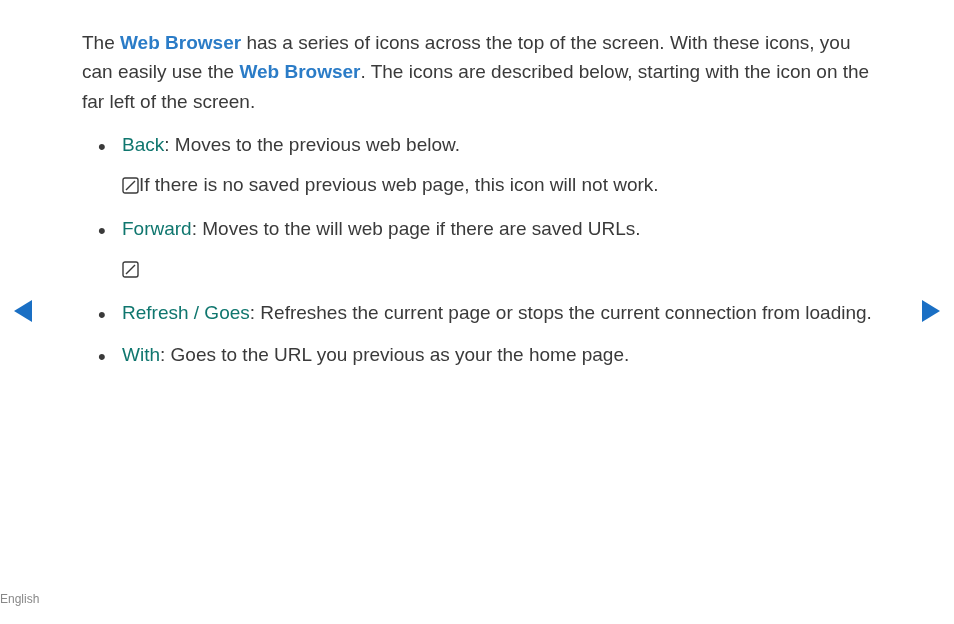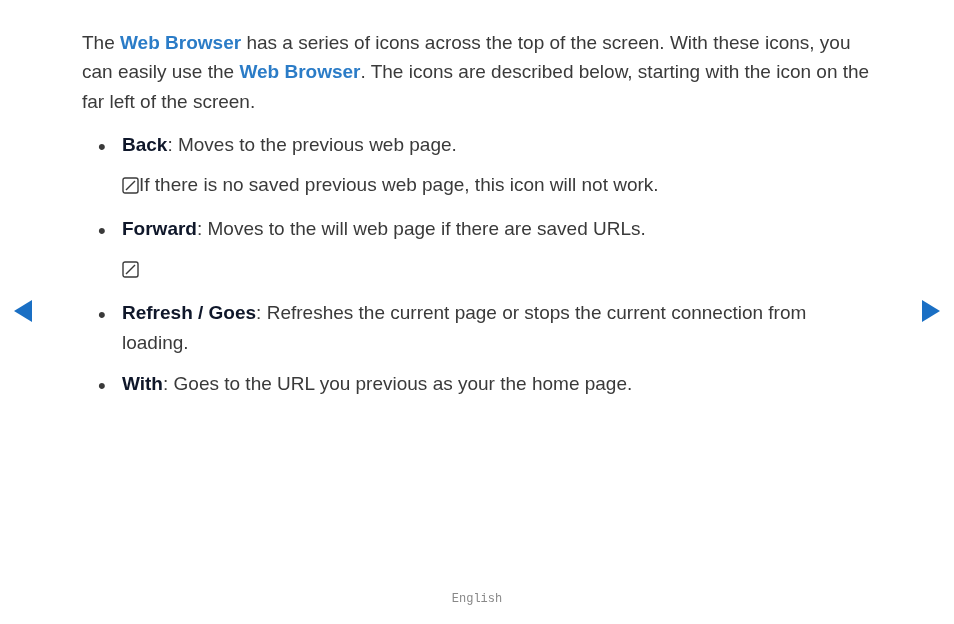--- a/index.html
+++ b/index.html
@@ -42,22 +42,22 @@
     }
     ul.main-list > li::before {
       content: "•";
       position: absolute;
       left: -20px;
       top: 0;
       font-size: 22px;
       color: #3a3a3a;
     }
     .label {
-      color: #0f172a;
-      font-weight: bold;
+      color: #0f766e;
+      font-weight: normal;
     }
     .note {
       margin-top: 10px;
       margin-left: 0px;
       display: flex;
       align-items: flex-start;
       gap: 0;
     }
     .note-icon {
       flex: 0 0 auto;
@@ -83,44 +83,43 @@
       right: 14px;
       border-top: 11px solid transparent;
       border-bottom: 11px solid transparent;
       border-left: 18px solid #1a6fc4;
     }
     .footer {
       position: absolute;
       bottom: 18px;
       left: 0;
       width: 954px;
-      text-align: center;
+      text-align: left;
       font-size: 12px;
       color: #888;
-      font-family: Liberation Mono, monospace;
     }
   </style>
 </head>
 <body>
 
 <div class="page">
 
   <div class="nav-arrow nav-prev"></div>
   <div class="nav-arrow nav-next"></div>
 
   <div class="content">
 
     <p class="intro">
       <span>The </span><span class="term">Web Browser</span><span> has a series of icons across the top of the screen. With these icons, you can easily use the </span><span class="term">Web Browser</span><span>. The icons are described below, starting with the icon on the far left of the screen.</span>
     </p>
 
     <ul class="main-list">
 
       <li>
-        <span class="label">Back</span><span>: Moves to the previous web page.</span>
+        <span class="label">Back</span><span>: Moves to the previous web below.</span>
         <div class="note">
           <span class="note-icon">
             <svg width="17" height="17" viewBox="0 0 17 17">
                 <rect x="1" y="1" width="15" height="15" rx="2" fill="none" stroke="#3a3a3a" stroke-width="1.4"></rect>
                 <line x1="4" y1="13" x2="13" y2="4" stroke="#3a3a3a" stroke-width="1.4"></line>
               </svg>
           </span>
           <span class="note-text">If there is no saved previous web page, this icon will not work.</span>
         </div>
       </li>

